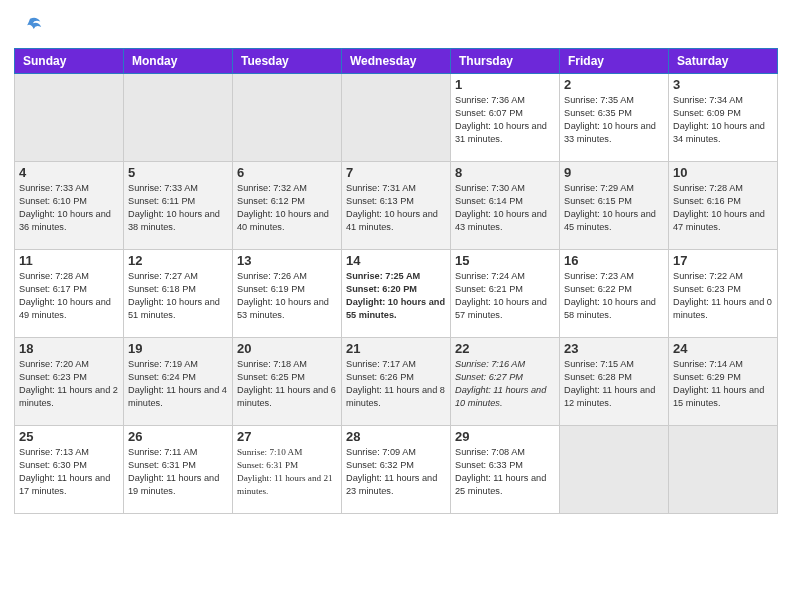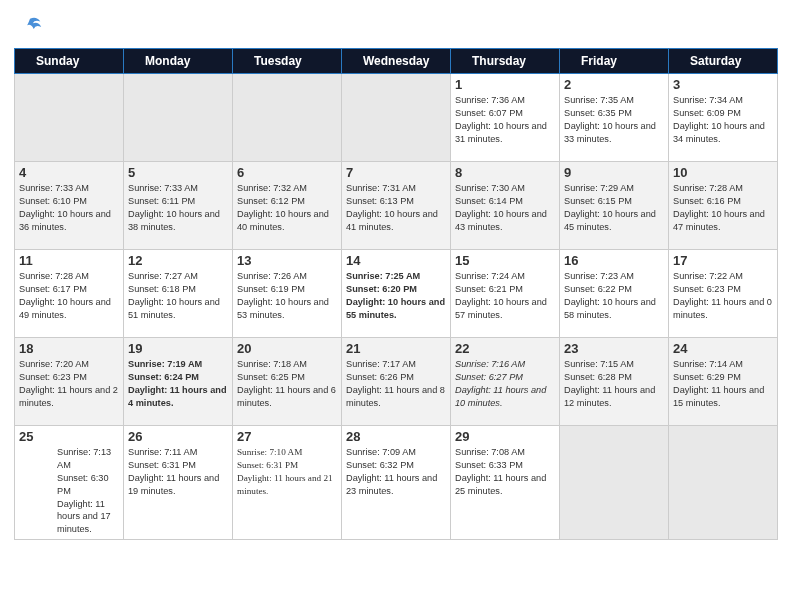--- a/index.html
+++ b/index.html
@@ -51,25 +51,25 @@
     .location {
       font-size: 14px;
       color: #555;
     }
     .calendar {
       width: 100%;
       border-collapse: collapse;
       table-layout: fixed;
     }
     .calendar thead th {
-      background: #0f172a;
+      background: #6d28d9;
       color: #fff;
       font-size: 12px;
       font-weight: bold;
-      padding: 5px 21px;
+      padding: 5px 8px;
       text-align: left;
       border: 1px solid #2979c2;
     }
     .calendar tbody td {
       vertical-align: top;
       border: 1px solid #ccc;
       padding: 3px 4px;
       font-size: 9.5px;
       color: #333;
       height: 88px;
@@ -250,21 +250,21 @@
         </tr>
         <tr>
           <td>
             <span class="day-number">18</span>
             <div class="day-info" style="white-space: pre-line;">Sunrise: 7:20 AM
 Sunset: 6:23 PM
 Daylight: 11 hours and 2 minutes.</div>
           </td>
           <td>
             <span class="day-number">19</span>
-            <div class="day-info" style="white-space: pre-line; font-weight: bold;">Sunrise: 7:19 AM
+            <div class="day-info" style="white-space: pre-line;">Sunrise: 7:19 AM
 Sunset: 6:24 PM
 Daylight: 11 hours and 4 minutes.</div>
           </td>
           <td>
             <span class="day-number">20</span>
             <div class="day-info" style="white-space: pre-line;">Sunrise: 7:18 AM
 Sunset: 6:25 PM
 Daylight: 11 hours and 6 minutes.</div>
           </td>
           <td>
@@ -288,21 +288,21 @@
           <td>
             <span class="day-number">24</span>
             <div class="day-info" style="white-space: pre-line;">Sunrise: 7:14 AM
 Sunset: 6:29 PM
 Daylight: 11 hours and 15 minutes.</div>
           </td>
         </tr>
         <tr>
           <td>
             <span class="day-number">25</span>
-            <div class="day-info" style="white-space: pre-line; margin-left: 38px;">Sunrise: 7:13 AM
+            <div class="day-info" style="white-space: pre-line;">Sunrise: 7:13 AM
 Sunset: 6:30 PM
 Daylight: 11 hours and 17 minutes.</div>
           </td>
           <td>
             <span class="day-number">26</span>
             <div class="day-info" style="white-space: pre-line;">Sunrise: 7:11 AM
 Sunset: 6:31 PM
 Daylight: 11 hours and 19 minutes.</div>
           </td>
           <td>

